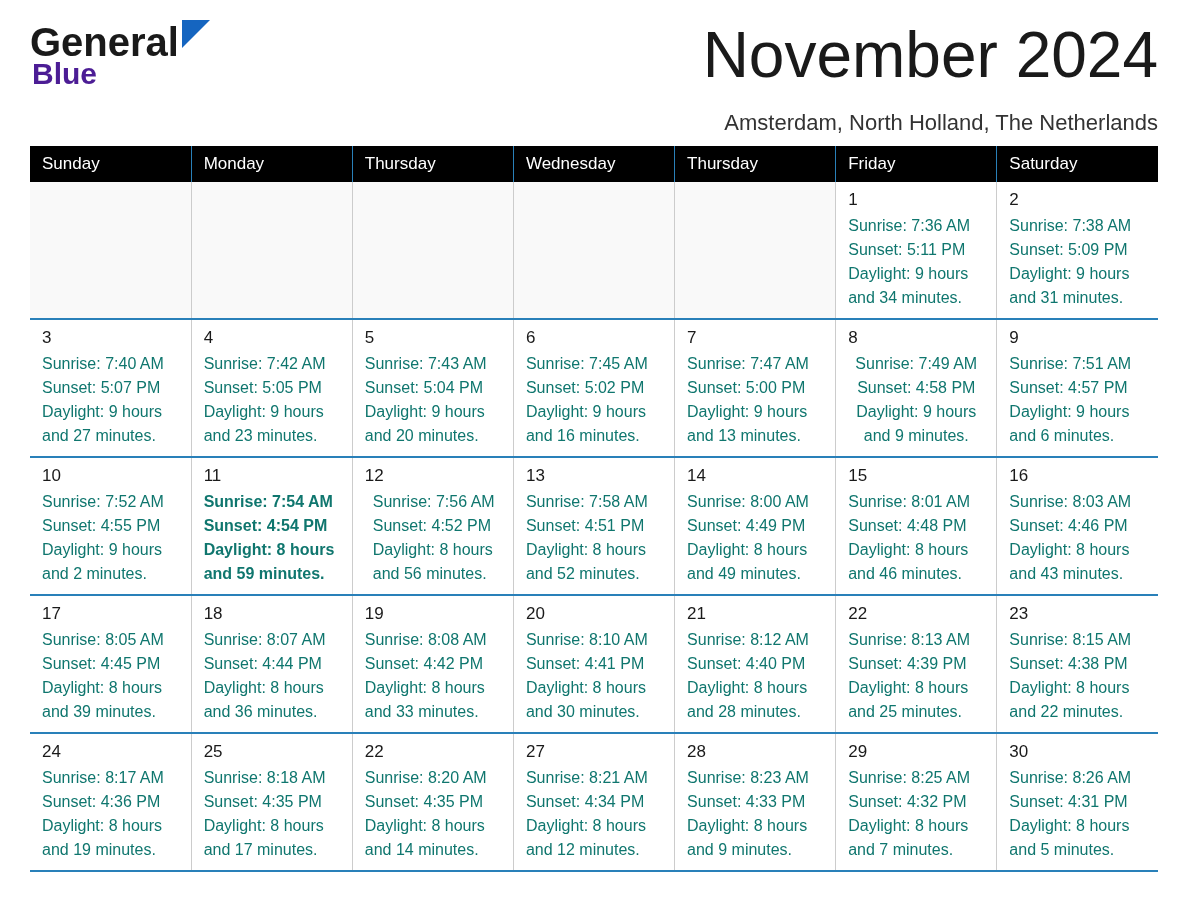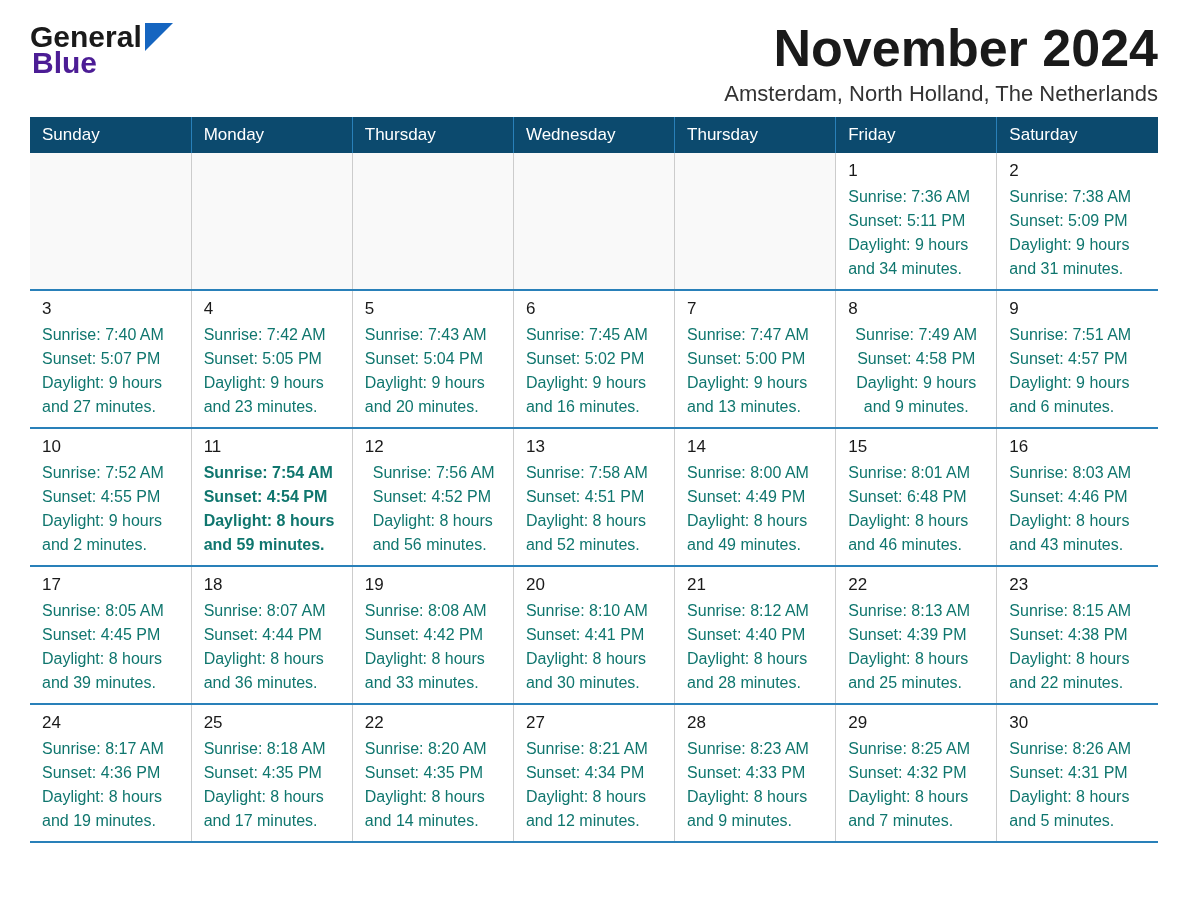--- a/index.html
+++ b/index.html
@@ -13,37 +13,37 @@
     .header-area {
       display: flex;
       justify-content: space-between;
       align-items: flex-start;
       margin-bottom: 10px;
     }
     .title-area {
       text-align: right;
     }
     .month-title {
-      font-size: 52px;
-      font-weight: bold;
+      font-size: 64px;
+      font-weight: normal;
       color: #1a1a1a;
       line-height: 1.1;
     }
     .location-title {
       font-size: 22px;
       color: #333;
-      margin-top: 4px;
+      margin-top: 20px;
     }
     .calendar {
       width: 100%;
       border-collapse: collapse;
       margin-top: 10px;
     }
     .calendar thead tr {
-      background-color: #0c4a6e;
+      background-color: #000000;
     }
     .calendar thead th {
       color: #fff;
       font-size: 17px;
       font-weight: normal;
       padding: 8px 12px;
       text-align: left;
       border-right: 1px solid #2980b9;
     }
     .calendar thead th:last-child {
@@ -79,22 +79,22 @@
     }
     .empty-cell {
       background: #f9f9f9;
     }
     .logo-wrapper {
       display: flex;
       flex-direction: column;
     }
     .logo-line1 {
       display: flex;
-      align-items: center;
-      font-size: 30px;
+      align-items: flex-start;
+      font-size: 40px;
       font-weight: bold;
       color: #1a1a1a;
     }
     .logo-arrow {
       display: inline-block;
       width: 0;
       height: 0;
       border-top: 14px solid #1565C0;
       border-left: 14px solid #1565C0;
       border-right: 14px solid transparent;
@@ -243,21 +243,21 @@
         <td>
           <span class="day-number">14</span>
           <div class="day-info" style="white-space: pre-line;">Sunrise: 8:00 AM
 Sunset: 4:49 PM
 Daylight: 8 hours
 and 49 minutes.</div>
         </td>
         <td>
           <span class="day-number">15</span>
           <div class="day-info" style="white-space: pre-line;">Sunrise: 8:01 AM
-Sunset: 6:48 PM
+Sunset: 4:48 PM
 Daylight: 8 hours
 and 46 minutes.</div>
         </td>
         <td>
           <span class="day-number">16</span>
           <div class="day-info" style="white-space: pre-line;">Sunrise: 8:03 AM
 Sunset: 4:46 PM
 Daylight: 8 hours
 and 43 minutes.</div>
         </td>

